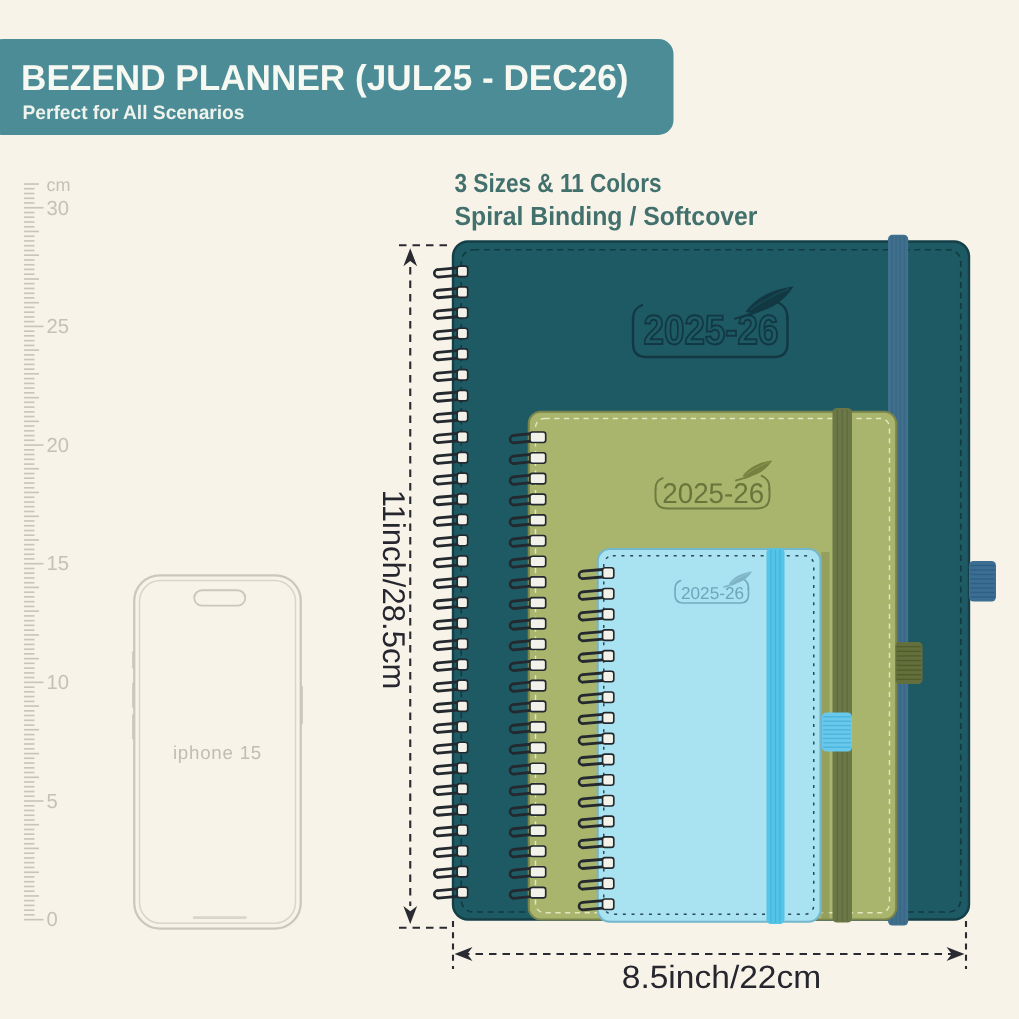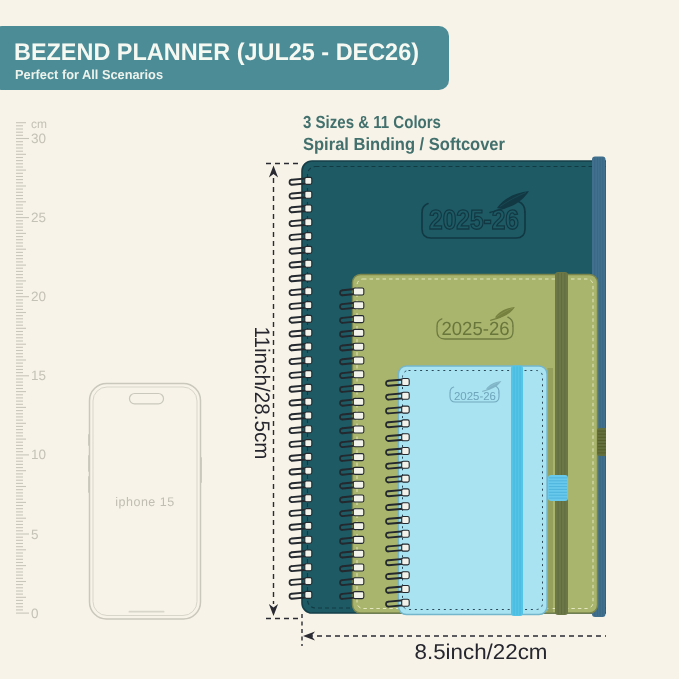--- a/index.html
+++ b/index.html
@@ -1,15 +1,15 @@
 <!DOCTYPE html>
 <html><head><meta charset="utf-8">
 <style>
 html,body{margin:0;padding:0;background:#f7f3e8;}
-#page{position:relative;width:606px;height:679px;background:#22c55e;overflow:hidden;}
+#page{position:relative;width:679px;height:679px;background:#22c55e;overflow:hidden;}
 svg{position:absolute;left:0;top:0;}
 text{font-family:"Liberation Sans",sans-serif;text-rendering:geometricPrecision;}
 </style></head>
 <body>
 <div id="page">
 <svg width="679" height="679" viewBox="0 0 679 679">
 
 <rect x="0" y="0" width="679" height="679" fill="#f7f3e8"></rect>
 
 <g>

